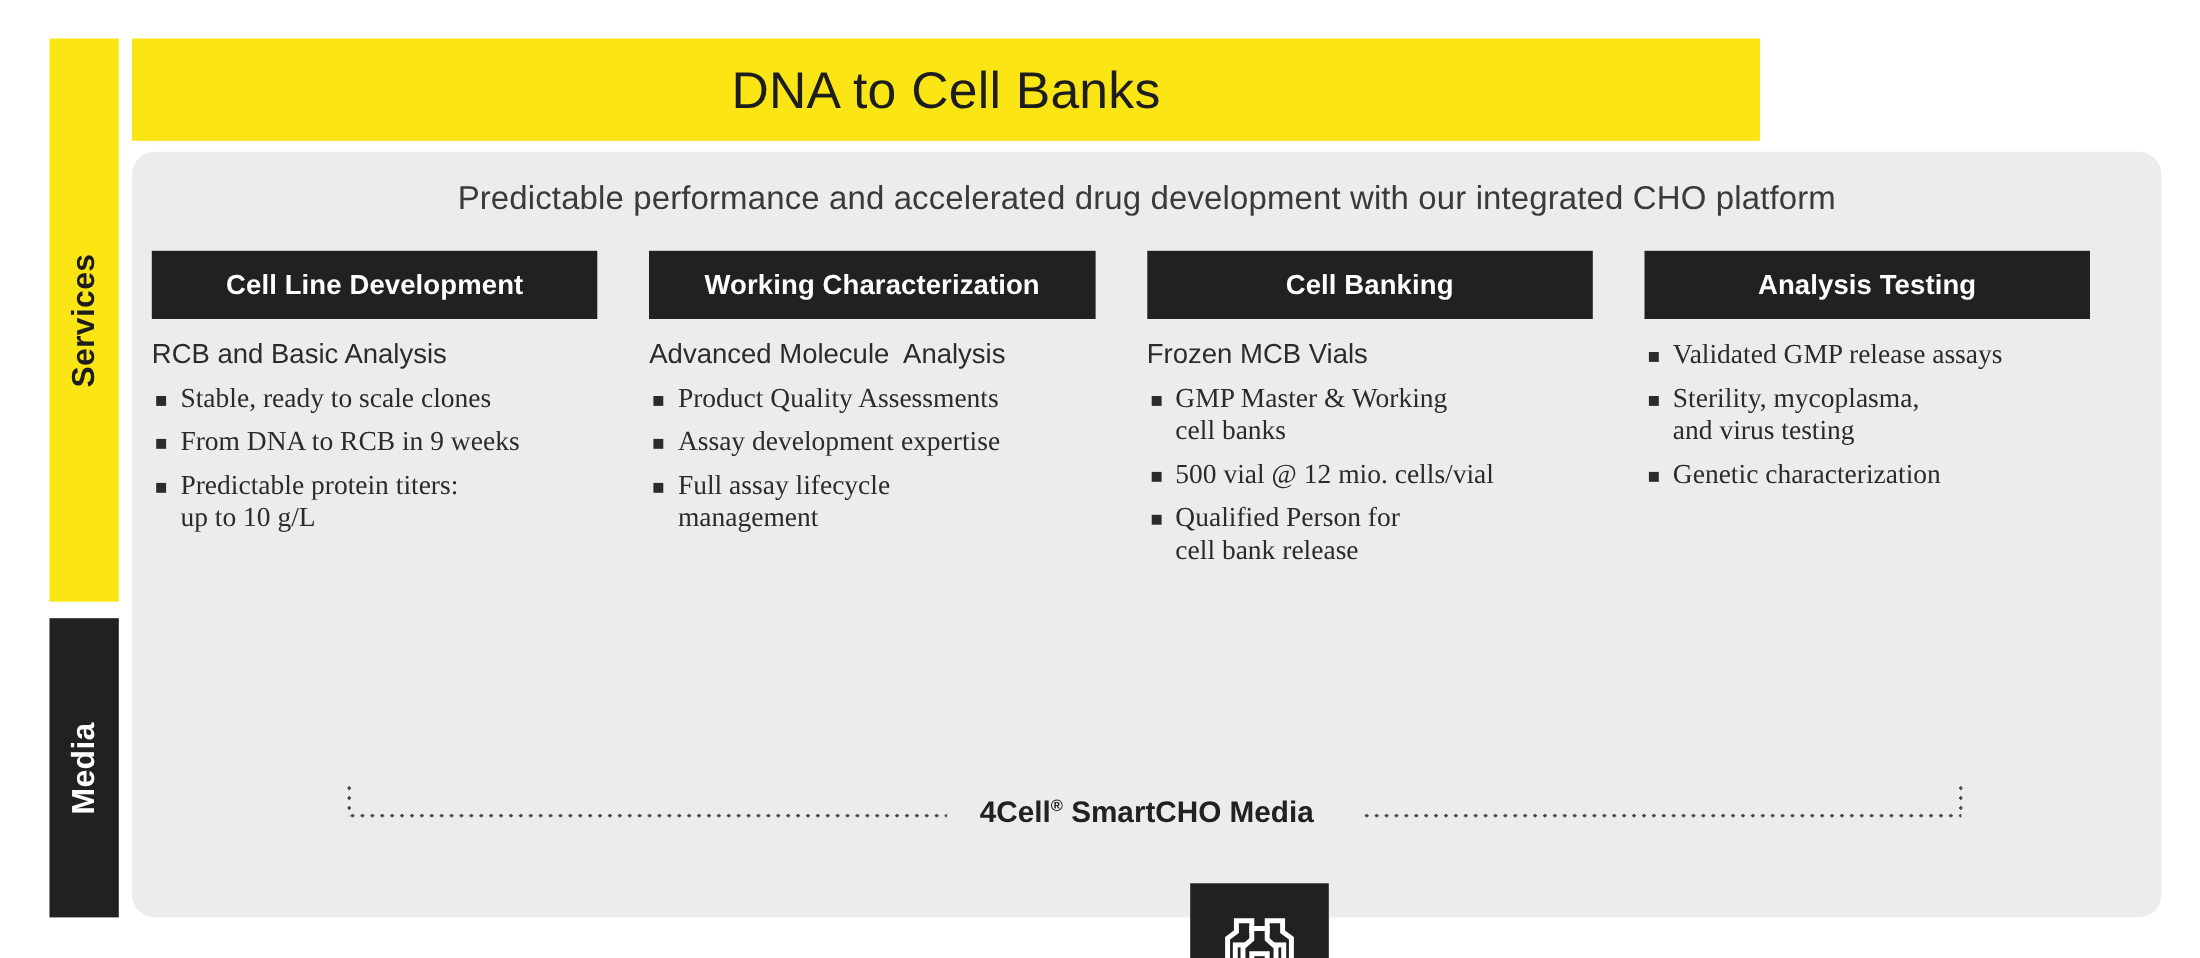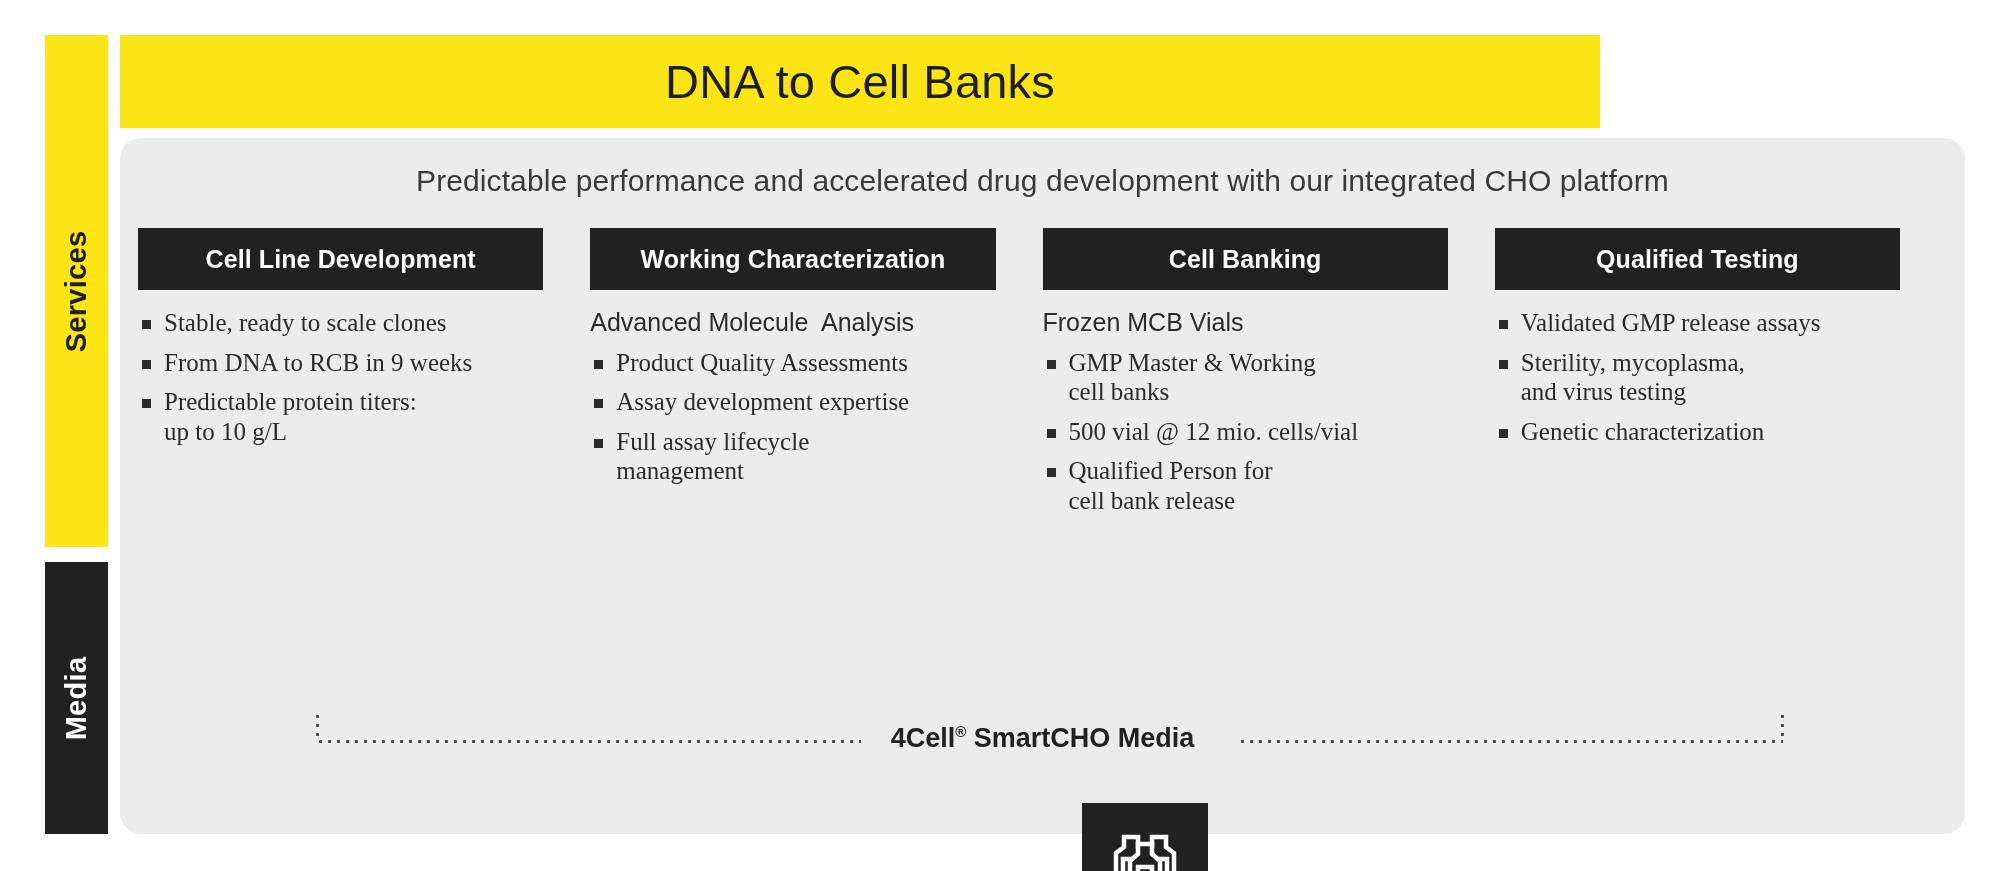--- a/index.html
+++ b/index.html
@@ -209,20 +209,21 @@
   <div class="panel">
 
     <div class="subtitle">Predictable performance and accelerated drug development with our integrated CHO platform</div>
 
     <div class="columns">
 
       <div class="column">
         <div class="col-header">
           <span class="col-header-text">Cell Line Development</span>
         </div>
+        <div class="col-lead">RCB and Basic Analysis</div>
         <ul class="col-list">
           <li>Stable, ready to scale clones</li>
           <li>From DNA to RCB in 9 weeks</li>
           <li>Predictable protein titers:
 up to 10 g/L</li>
         </ul>
       </div>
 
       <div class="column">
         <div class="col-header">
@@ -246,21 +247,21 @@
           <li>GMP Master &amp; Working
 cell banks</li>
           <li>500 vial @ 12 mio. cells/vial</li>
           <li>Qualified Person for
 cell bank release</li>
         </ul>
       </div>
 
       <div class="column">
         <div class="col-header">
-          <span class="col-header-text">Qualified Testing</span>
+          <span class="col-header-text">Analysis Testing</span>
         </div>
         <ul class="col-list">
           <li>Validated GMP release assays</li>
           <li>Sterility, mycoplasma,
 and virus testing</li>
           <li>Genetic characterization</li>
         </ul>
       </div>
 
     </div>

